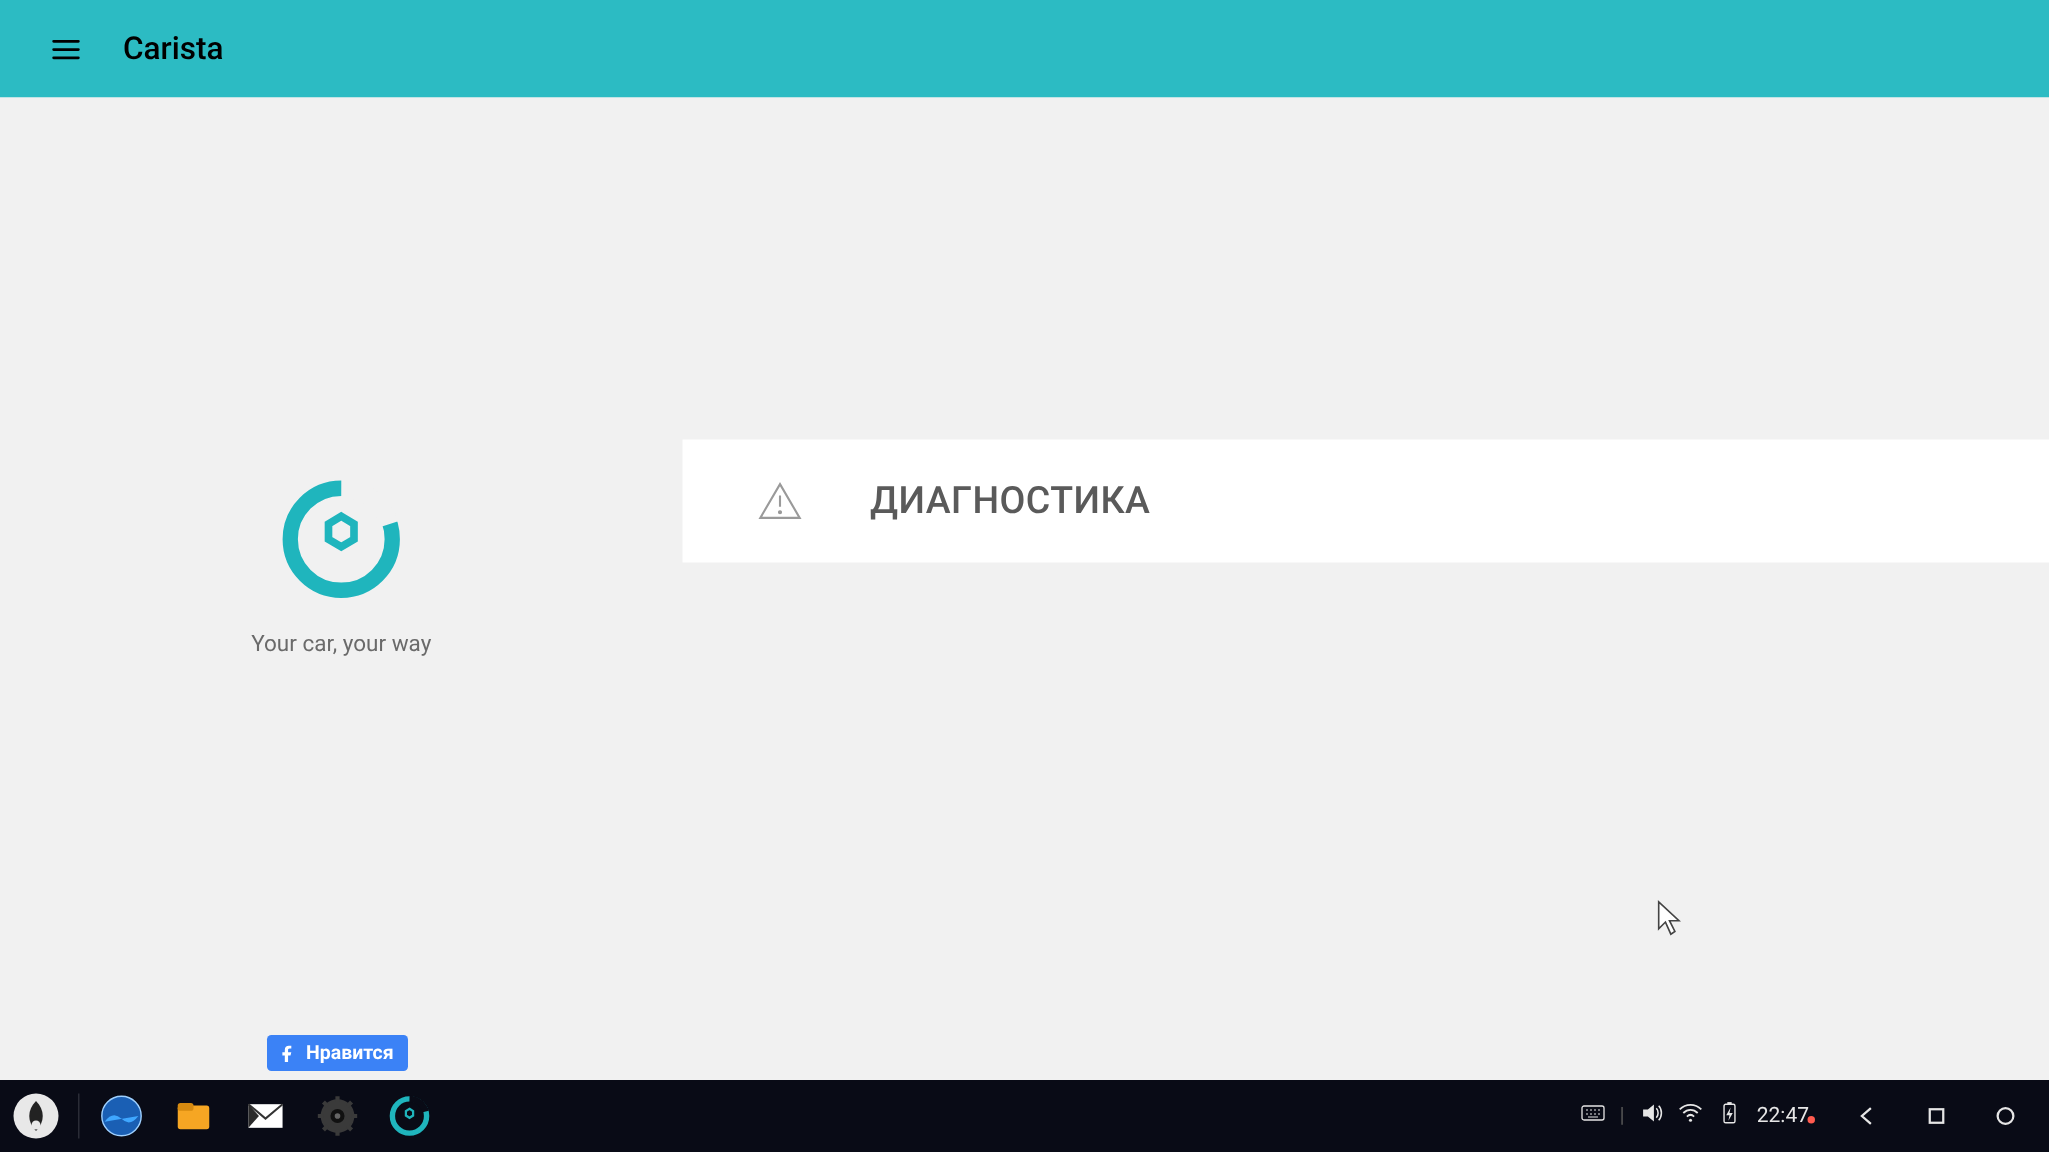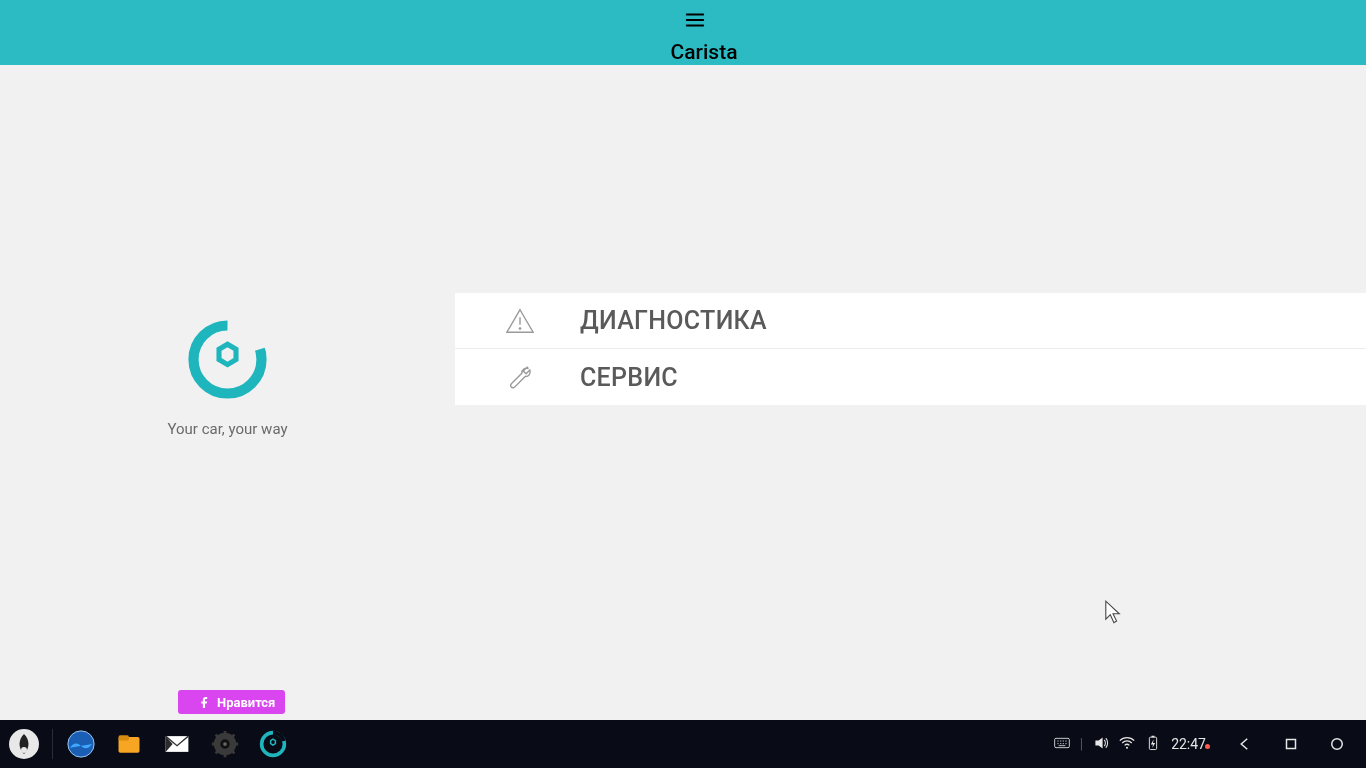--- a/index.html
+++ b/index.html
@@ -11,21 +11,20 @@
     background: #f1f1f1;
   }
   .appbar {
     width: 100%;
     height: 65px;
     background: #2cbbc3;
     display: flex;
     align-items: center;
     padding-left: 24px;
     color: #000;
-    flex-direction: column;
   }
   .menu-btn {
     width: 40px;
     height: 40px;
     display: flex;
     align-items: center;
     justify-content: center;
     cursor: pointer;
   }
   .menu-btn svg { width: 22px; height: 22px; }
@@ -71,42 +70,42 @@
   }
   .tagline {
     margin-top: 18px;
     font-size: 15px;
     color: #6a6a6a;
   }
   .fb-like {
     position: absolute;
     bottom: 6px;
     left: 178px;
-    background: #d946ef;
+    background: #3b82f6;
     color: #fff;
     height: 24px;
     display: flex;
     align-items: center;
-    padding: 0 10px 0 20px;
+    padding: 0 10px 0 7px;
     border-radius: 3px;
     font-size: 13px;
     font-weight: 700;
     cursor: pointer;
     gap: 6px;
   }
   .fb-like svg { width: 13px; height: 13px; fill: #fff; }
   .menu-panel {
     position: absolute;
     top: 228px;
     left: 455px;
     right: 0;
     background: #fff;
   }
   .menu-item {
-    height: 56px;
+    height: 82px;
     border-bottom: 1px solid #ececec;
     display: flex;
     align-items: center;
     padding-left: 45px;
     cursor: pointer;
   }
   .menu-item:last-child { border-bottom: none; }
   .menu-icon {
     width: 40px;
     height: 40px;
@@ -241,28 +240,20 @@
         <svg viewBox="0 0 32 32">
           <path d="M16 4 L30 28 H2 Z" stroke-width="1.5"></path>
           <line x1="16" y1="12" x2="16" y2="20" stroke-width="1.5"></line>
           <circle cx="16" cy="24" r="1" fill="#9a9a9a"></circle>
         </svg>
       </div>
       <div class="menu-label">ДИАГНОСТИКА</div>
     </div>
 
 
-    <div class="menu-item">
-      <div class="menu-icon">
-        <svg viewBox="0 0 32 32">
-          <path d="M25 7a5 5 0 0 0-7 5l-11 11a2.5 2.5 0 1 0 3.5 3.5l11-11a5 5 0 0 0 5-7l-4 4-3-3 4-4z" stroke-width="1.5"></path>
-        </svg>
-      </div>
-      <div class="menu-label">СЕРВИС</div>
-    </div>
 
   </div>
 
   <div class="cursor">
     <svg viewBox="0 0 20 28">
       <path d="M2 2 L2 22 L7 17 L11 26 L14 24 L10 16 L17 16 Z" fill="#fff" stroke="#444" stroke-width="1.2"></path>
     </svg>
   </div>
 </div>
 

